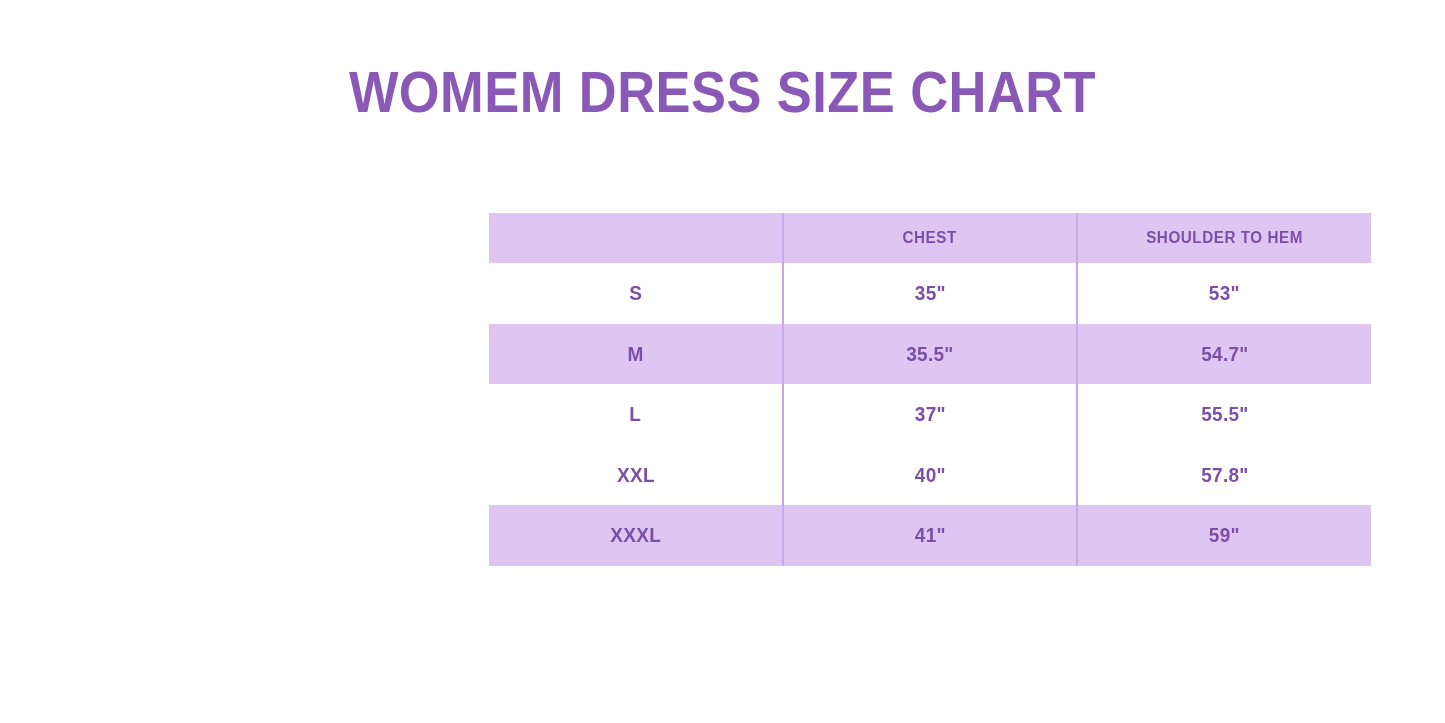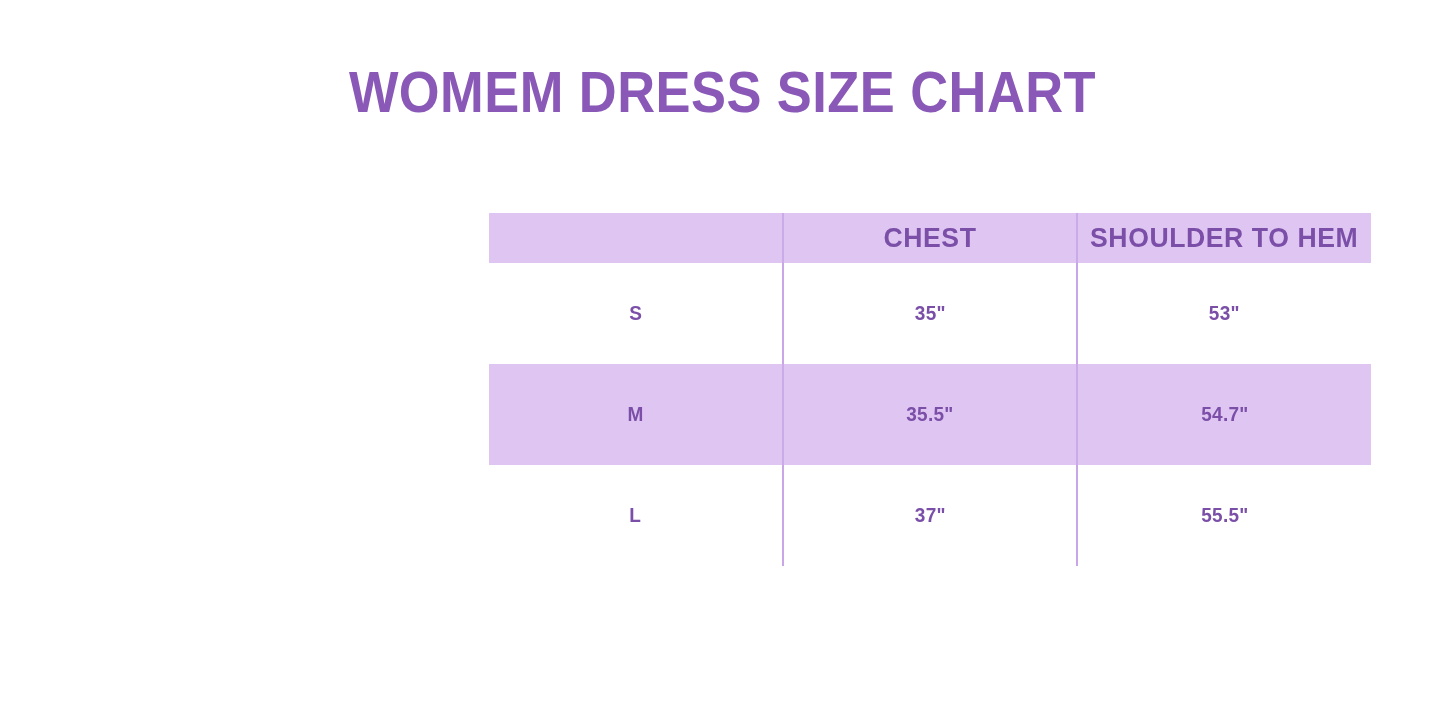--- a/index.html
+++ b/index.html
@@ -89,21 +89,21 @@
     border-left: 2px solid #cbaaea;
   }
 
   
   .row-plain th,
   .row-plain td {
     background: #ffffff;
   }
 
   .size-table thead th {
-    font-size: 28px;
+    font-size: 16px;
     letter-spacing: 0.6px;
   }
 
   .cell-text {
     display: inline-block;
     transform: scaleX(0.95);
   }
 </style>
 </head>
 <body>
@@ -140,16 +140,26 @@
       <tr class="row-shaded">
         <td><span class="cell-text">M</span></td>
         <td><span class="cell-text">35.5"</span></td>
         <td><span class="cell-text">54.7"</span></td>
       </tr>
       <tr class="row-plain">
         <td><span class="cell-text">L</span></td>
         <td><span class="cell-text">37"</span></td>
         <td><span class="cell-text">55.5"</span></td>
       </tr>
+      <tr class="row-plain">
+        <td><span class="cell-text">XXL</span></td>
+        <td><span class="cell-text">40"</span></td>
+        <td><span class="cell-text">57.8"</span></td>
+      </tr>
+      <tr class="row-shaded">
+        <td><span class="cell-text">XXXL</span></td>
+        <td><span class="cell-text">41"</span></td>
+        <td><span class="cell-text">59"</span></td>
+      </tr>
     </tbody>
   </table>
 
 </div>
 
 </body></html>

